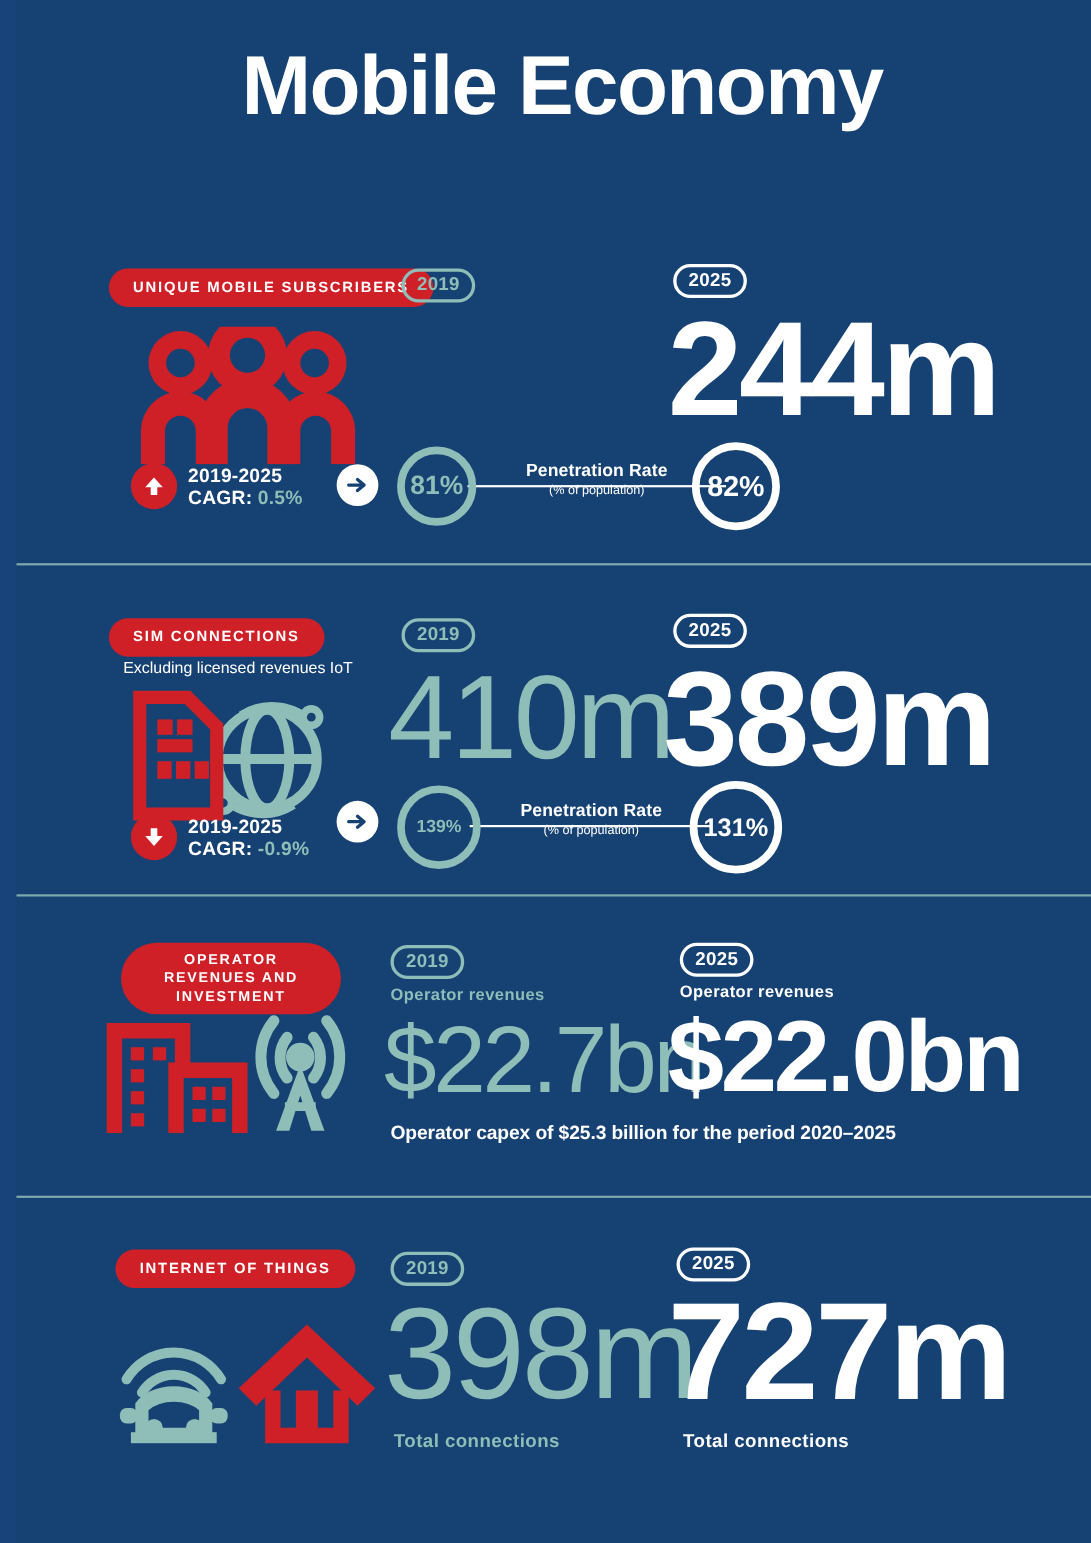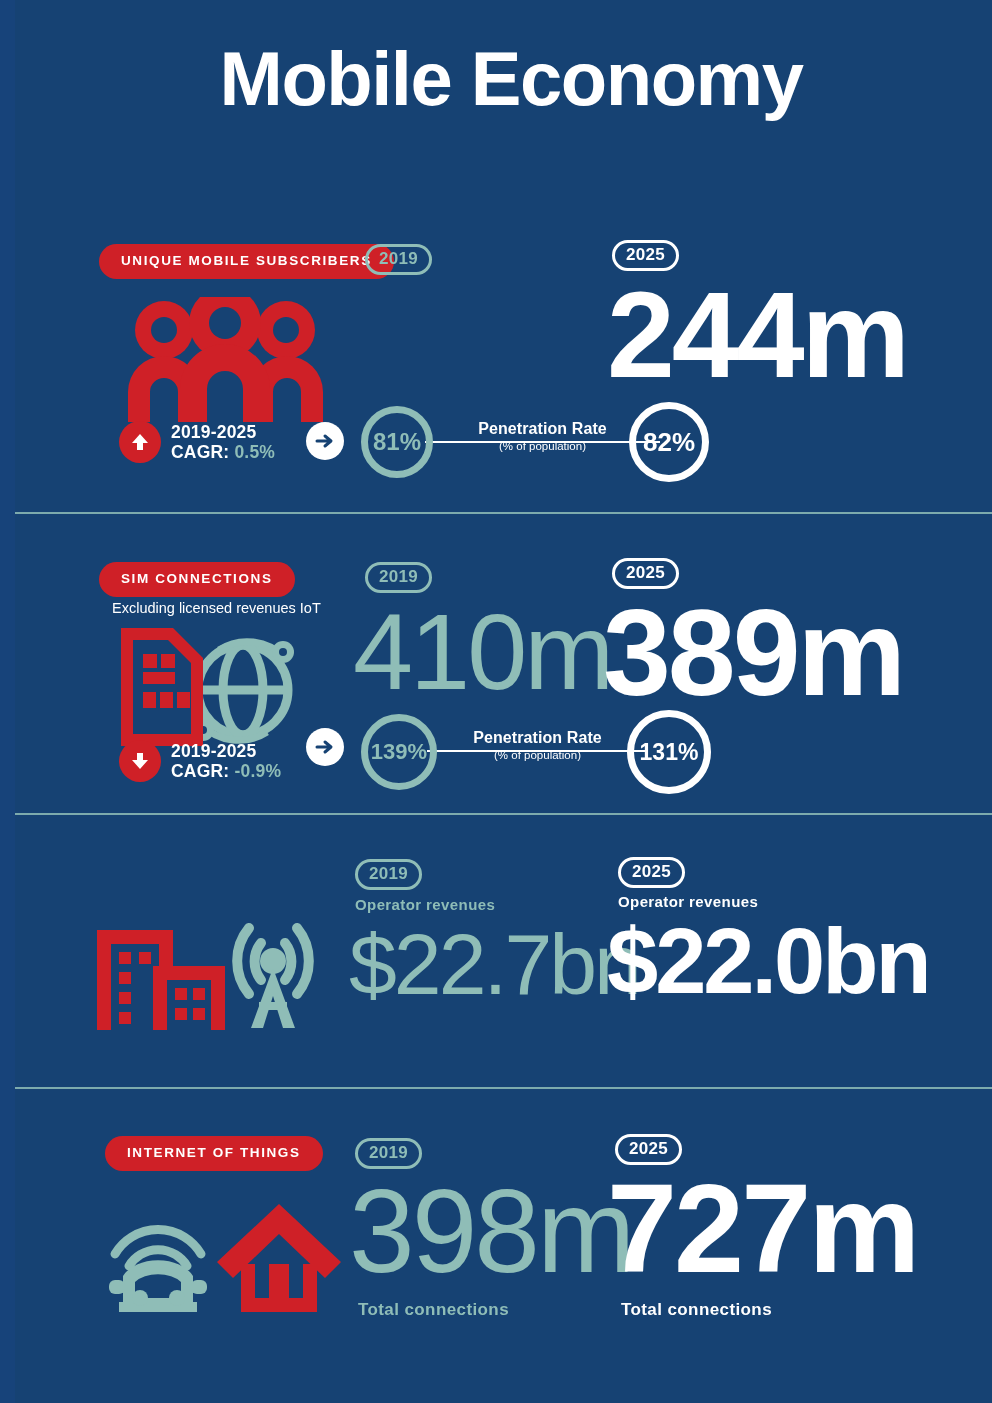--- a/index.html
+++ b/index.html
@@ -272,30 +272,33 @@
       <span class="yearbadge">2019</span>
     </div>
     <div class="bignum-2019" style="position:absolute;left:338px;top:58px;">410m</div>
 
     <div style="position:absolute;left:597px;top:18px;">
       <span class="yearbadge white">2025</span>
     </div>
     <div class="bignum-2025" style="position:absolute;left:588px;top:52px;font-size:122px;">389m</div>
 
     <div class="penline" style="left:412px;top:210px;width:220px;"></div>
-    <div class="ring teal" style="left:346px;top:174px;width:62px;height:62px;font-size:22px;">139%</div>
+    <div class="ring teal" style="left:346px;top:174px;width:62px;height:62px;font-size:16px;">139%</div>
     <div class="pen-label" style="left:405px;top:189px;width:235px;">
       <span class="t1">Penetration Rate</span>
       <span class="t2">(% of population)</span>
     </div>
     <div class="ring white" style="left:612px;top:170px;width:70px;height:70px;font-size:23px;">131%</div>
   </div>
 
   <div class="section" style="top:845px;height:240px;">
 
+    <div style="position:absolute;left:95px;top:12px;width:200px;text-align:center;">
+      <span class="pill two-line" style="font-size:13px;">OPERATOR REVENUES AND INVESTMENT</span>
+    </div>
 
     <div class="icon" style="left:78px;top:65px;">
       <svg width="230" height="120" viewBox="0 0 230 120">
 
         <g stroke="#8fbdb7" fill="none" stroke-width="10" stroke-linecap="round">
           <path d="M156 18 A52 52 0 0 0 156 84"></path>
           <path d="M204 18 A52 52 0 0 1 204 84"></path>
         </g>
         <g stroke="#8fbdb7" fill="none" stroke-width="10" stroke-linecap="round">
           <path d="M168 33 A30 30 0 0 0 168 70"></path>
@@ -328,20 +331,21 @@
     </div>
     <div class="smalllabel-teal" style="position:absolute;left:340px;top:51px;">Operator revenues</div>
     <div class="bignum-2019" style="position:absolute;left:334px;top:76px;font-size:86px;">$22.7bn</div>
 
     <div style="position:absolute;left:603px;top:12px;">
       <span class="yearbadge white">2025</span>
     </div>
     <div class="smalllabel-white" style="position:absolute;left:603px;top:48px;">Operator revenues</div>
     <div class="bignum-2025" style="position:absolute;left:592px;top:70px;font-size:92px;">$22.0bn</div>
 
+    <div class="capex" style="position:absolute;left:340px;top:174px;">Operator capex of $25.3 billion for the period 2020–2025</div>
   </div>
 
   <div class="section" style="top:1120px;height:230px;">
 
     <div style="position:absolute;left:90px;top:16px;">
       <span class="pill">INTERNET OF THINGS</span>
     </div>
 
     <div class="icon" style="left:78px;top:78px;">
       <svg width="250" height="120" viewBox="0 0 250 120">

